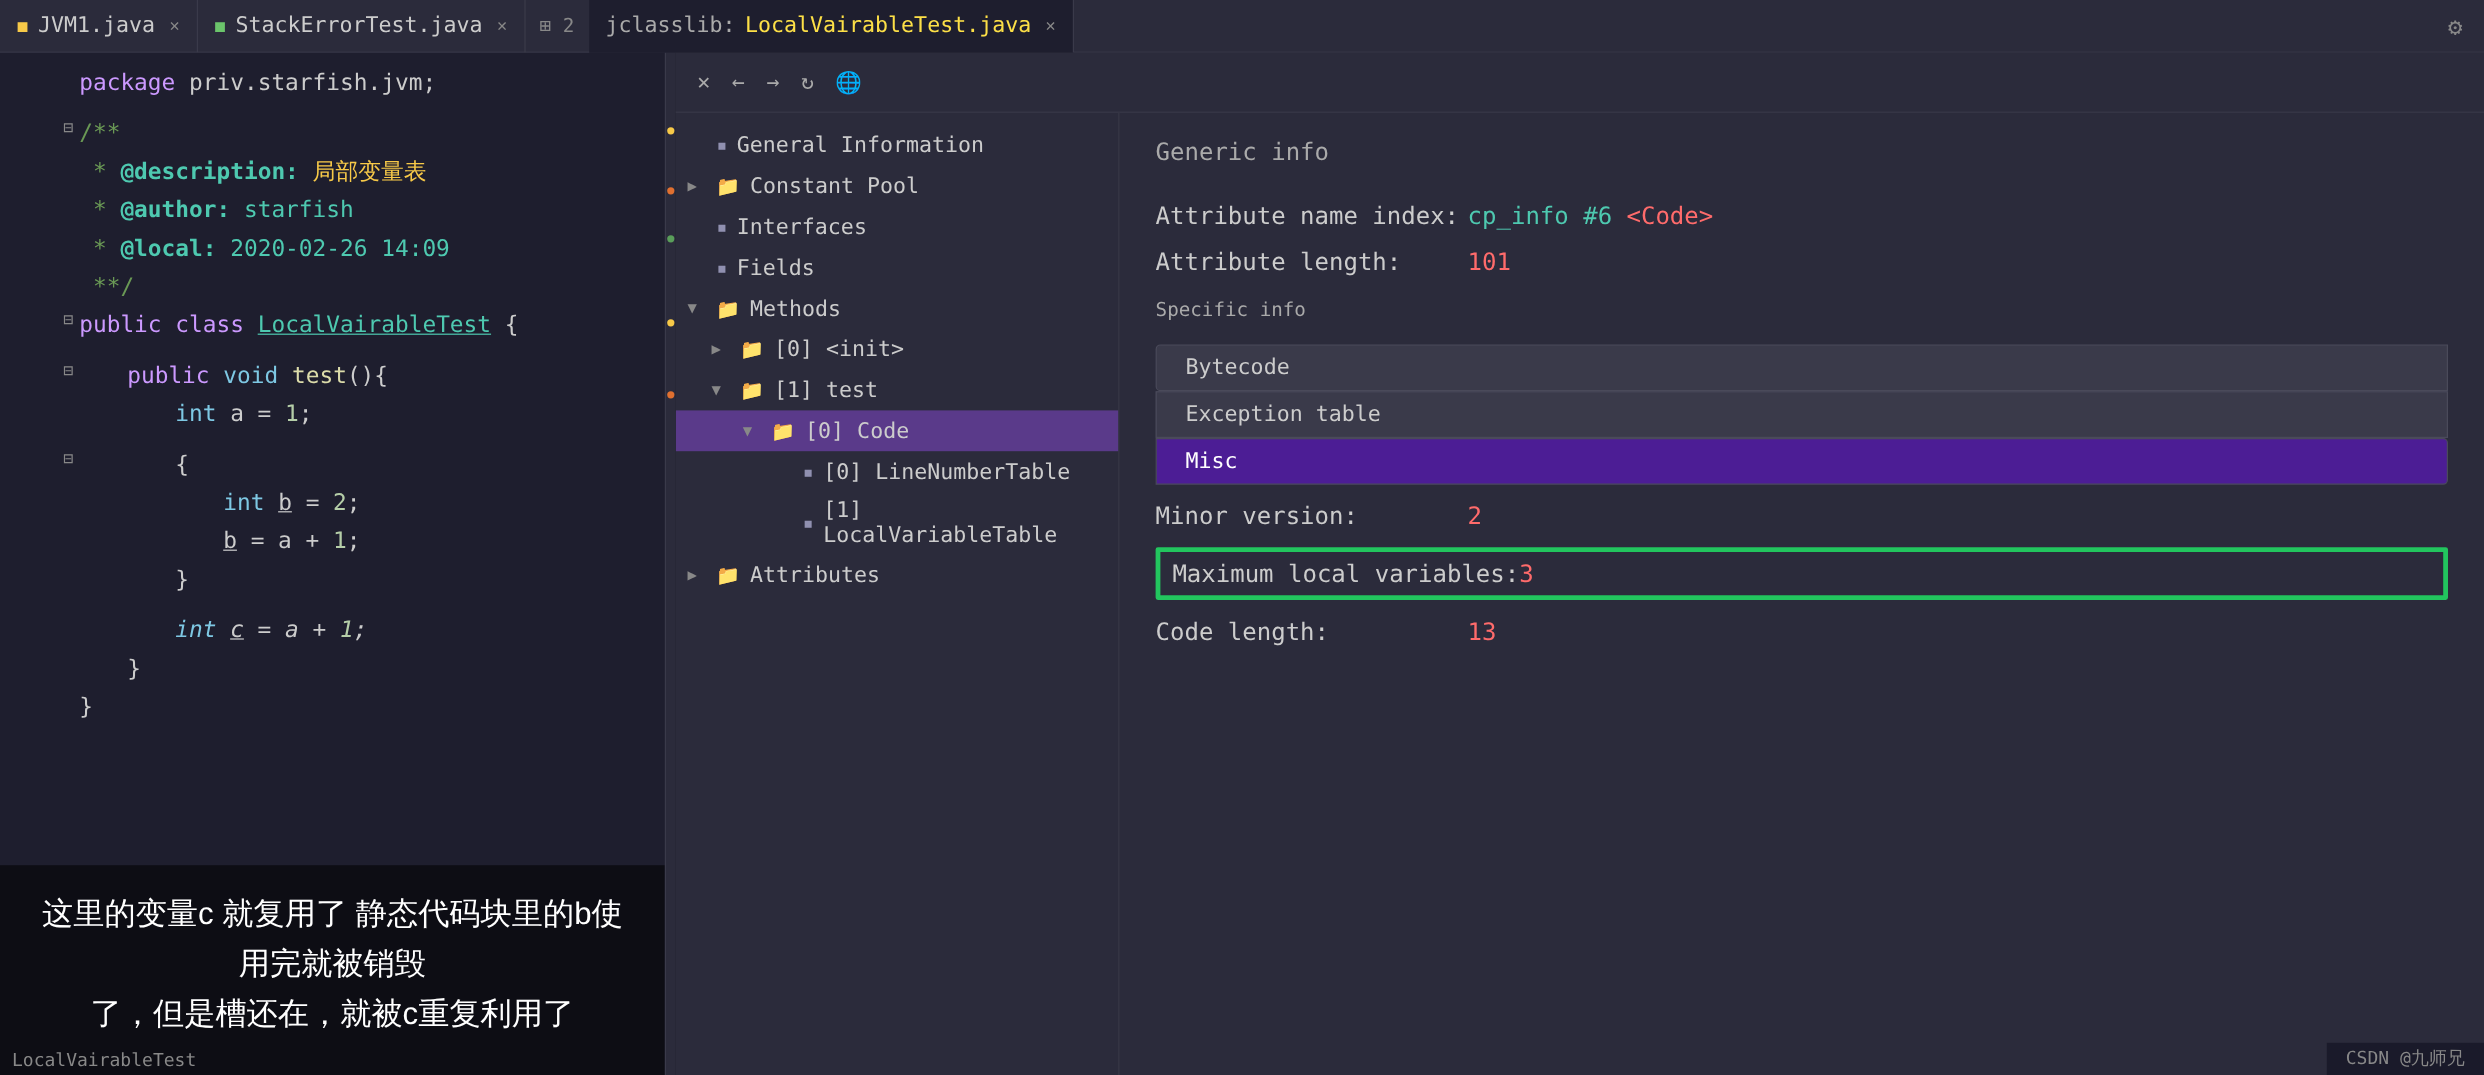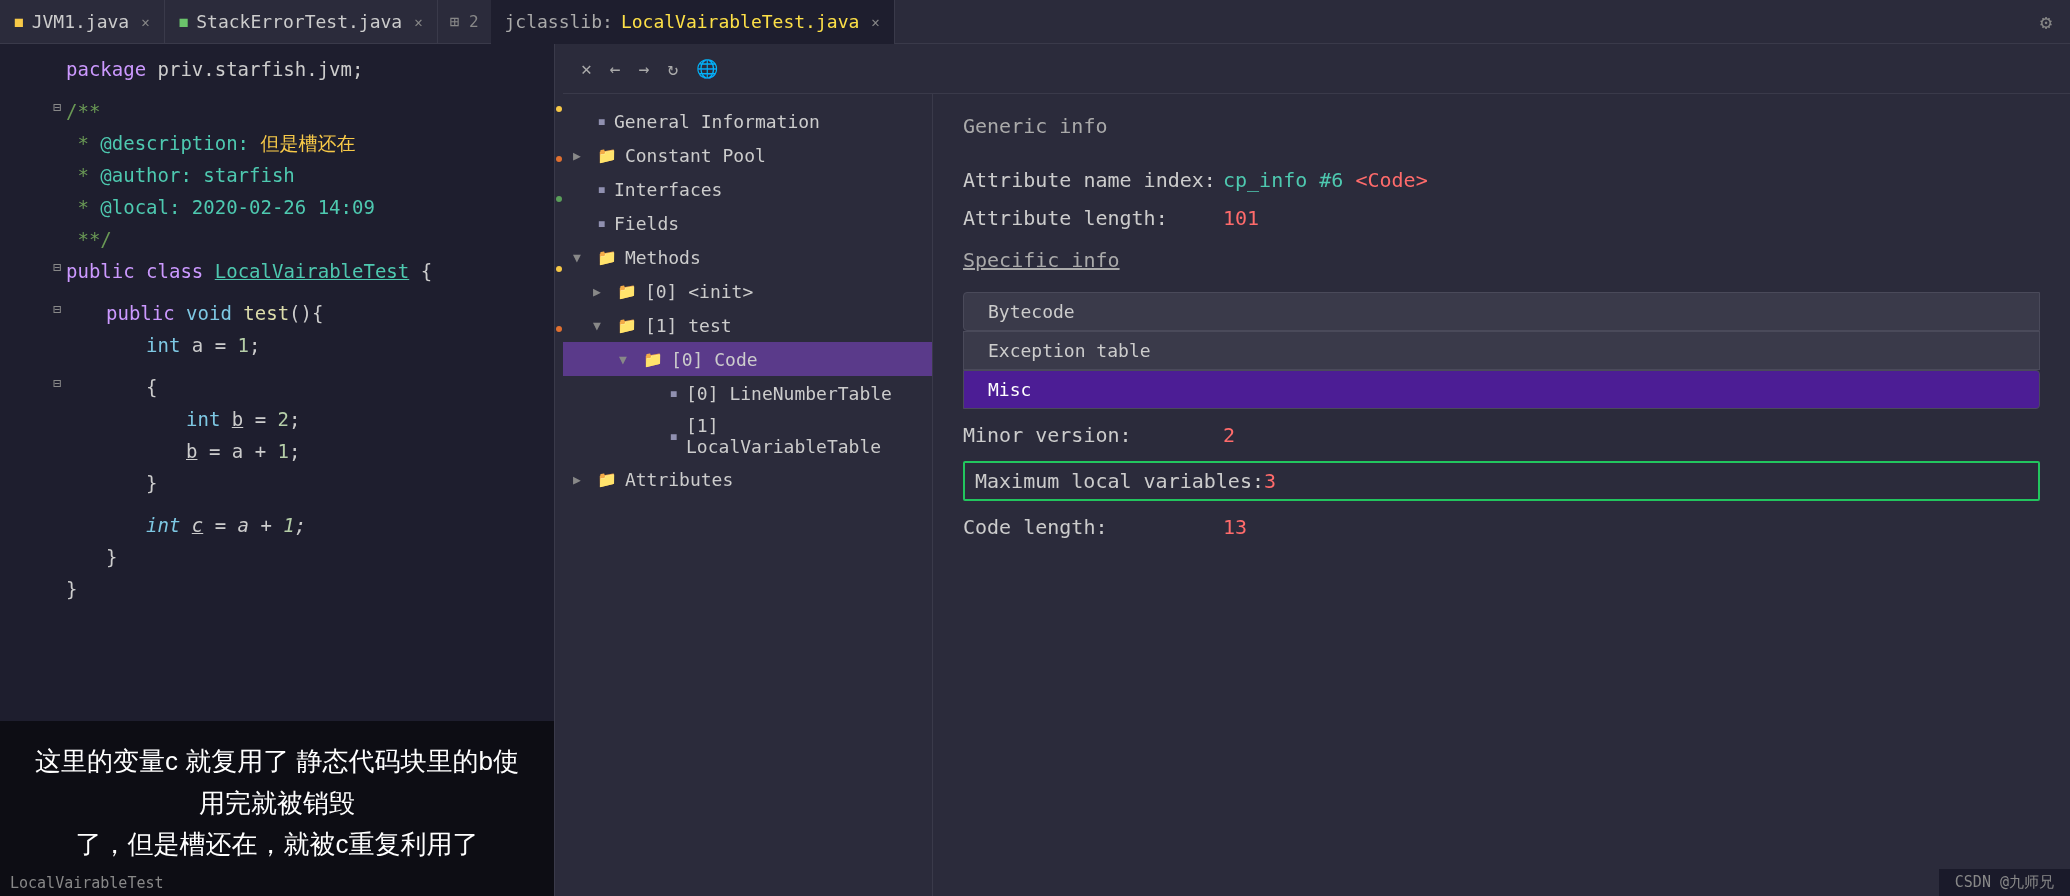--- a/index.html
+++ b/index.html
@@ -103,21 +103,21 @@
       align-items: center;
       justify-content: center;
     }
     .code-text {
       color: #ccc;
       white-space: pre;
     }
     .kw { color: #cc99ff; }
     .kw2 { color: #7ec8e3; }
     .comment { color: #6a9955; }
-    .at { color: #4ec9b0; }
+    .at { color: #4ec9b0; font-weight: bold; }
     .classname { color: #4ec9b0; text-decoration: underline; }
     .num { color: #b5cea8; }
     .op { color: #ccc; }
     .methodname { color: #dcdcaa; }
 
     
     .annotation-box {
       position: absolute;
       bottom: 0;
       left: 0;
@@ -262,30 +262,29 @@
     }
     .tab-btn:first-child { border-radius: 4px 0 0 4px; }
     .tab-btn:last-child { border-radius: 0 4px 4px 0; }
 
     .info-row-highlighted {
       display: flex;
       align-items: center;
       margin-bottom: 14px;
       font-size: 20px;
       color: #ccc;
-      border: 2px solid #22c55e;
+      border: 4px solid #22c55e;
       padding: 6px 10px;
       border-radius: 2px;
     }
 
     .specific-info-title {
-      font-size: 20px;
+      font-size: 16px;
       color: #aaa;
       margin: 18px 0 6px 0;
-      text-decoration: underline;
     }
 
     
     .status-bar {
       position: absolute;
       bottom: 0;
       right: 0;
       padding: 4px 16px;
       font-size: 15px;
       color: #888;
@@ -333,21 +332,21 @@
         <div class="gutter"></div>
         <div class="fold-icon">
             <span style="color:#888;">⊟</span>
           </div>
         <div class="code-text comment">/**</div>
       </div>
 
       <div class="code-line">
         <div class="gutter"></div>
         <div class="fold-icon"></div>
-        <div class="code-text"><span class="comment"> * </span><span class="at">@description:</span><span style="color:#f7c948;"> 但是槽还在</span></div>
+        <div class="code-text"><span class="comment"> * </span><span class="at">@description:</span><span style="color:#f7c948;"> 局部变量表</span></div>
       </div>
 
       <div class="code-line">
         <div class="gutter"></div>
         <div class="fold-icon"></div>
         <div class="code-text"><span class="comment"> * </span><span class="at">@author:</span><span style="color:#4ec9b0;"> starfish</span></div>
       </div>
 
       <div class="code-line">
         <div class="gutter"></div>

